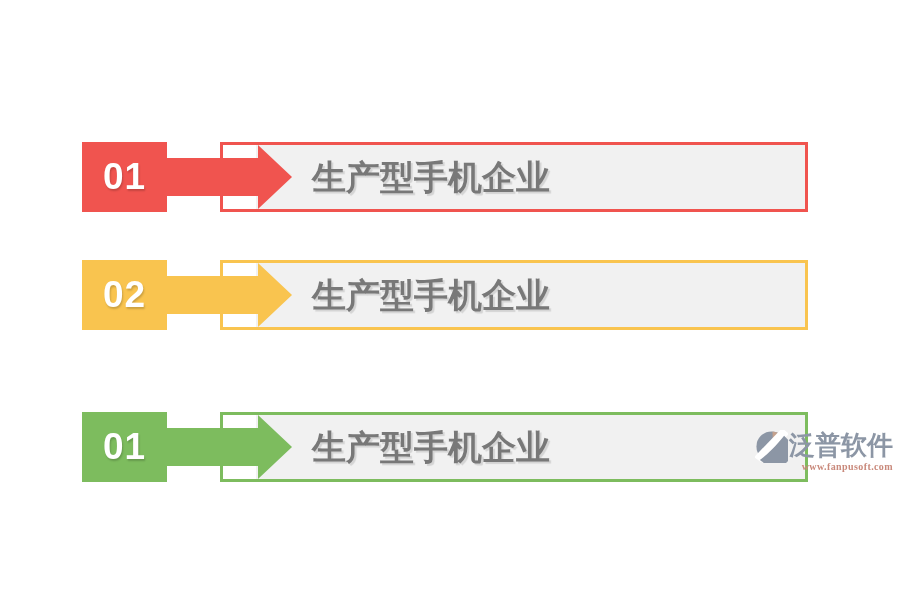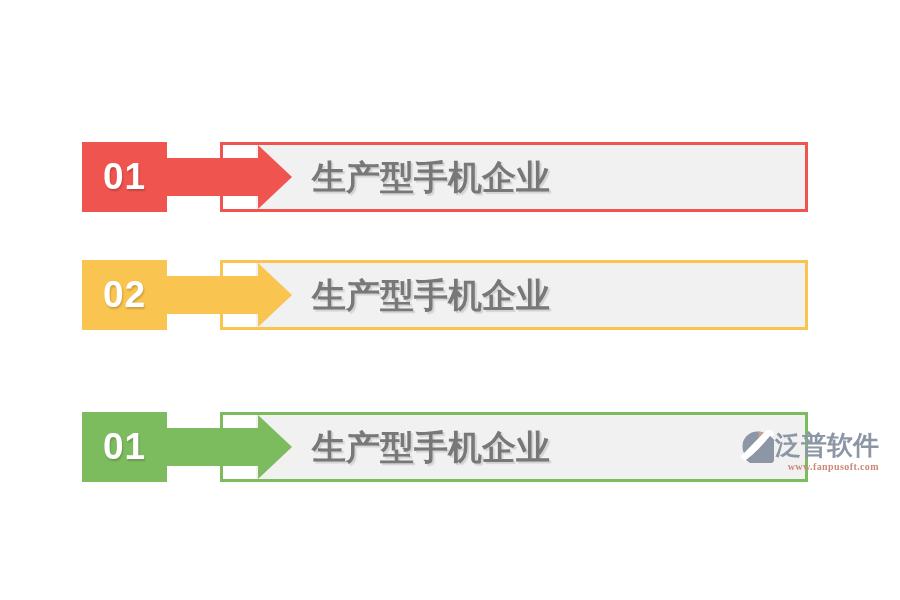--- a/index.html
+++ b/index.html
@@ -72,21 +72,21 @@
     height:70px; line-height:70px;
     font-size:34px; font-weight:bold;
     color:#787878;
     text-shadow:2px 2px 1px rgba(0,0,0,0.12);
     white-space:nowrap;
   }
 
   
   .wm {
     position:absolute;
-    right:21px; bottom:8px;
+    right:7px; bottom:8px;
     text-align:right;
   }
   .wm-top {
     display:flex; align-items:center; justify-content:flex-end;
     gap:1px;
   }
   .wm-brand {
     font-size:26px; font-weight:bold;
     color:var(--c);
     font-family:"Liberation Serif", serif;

